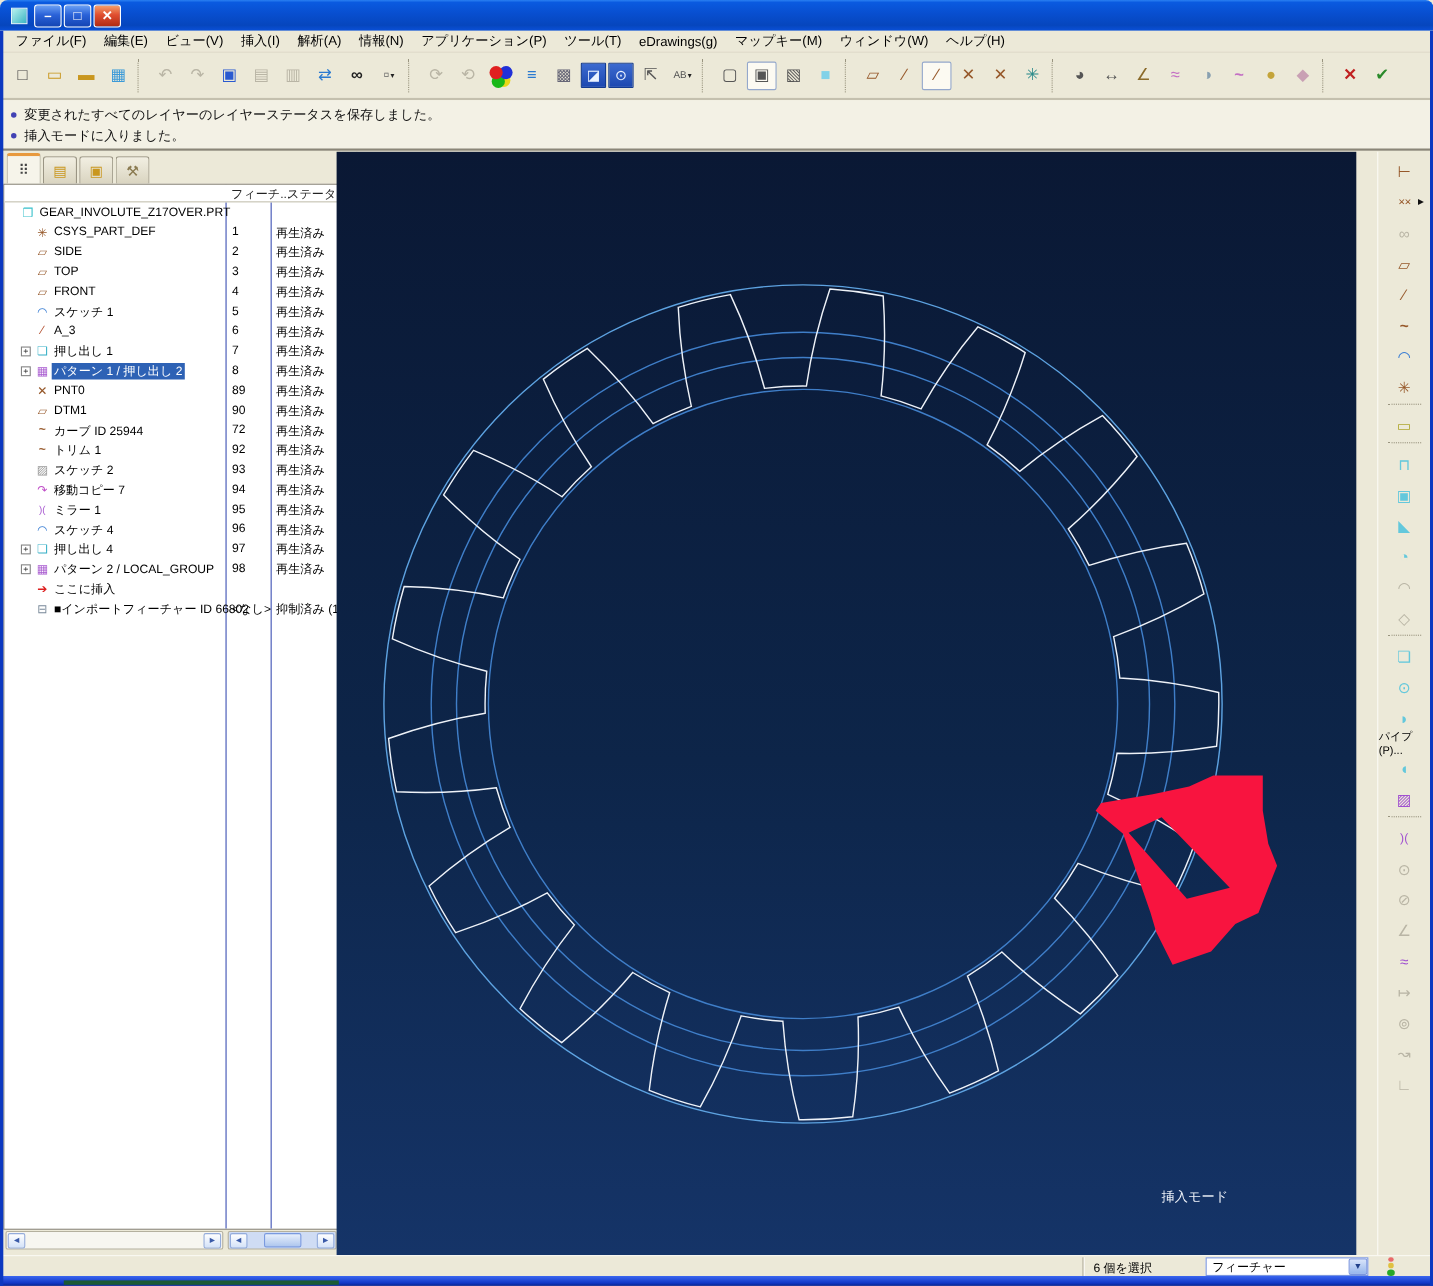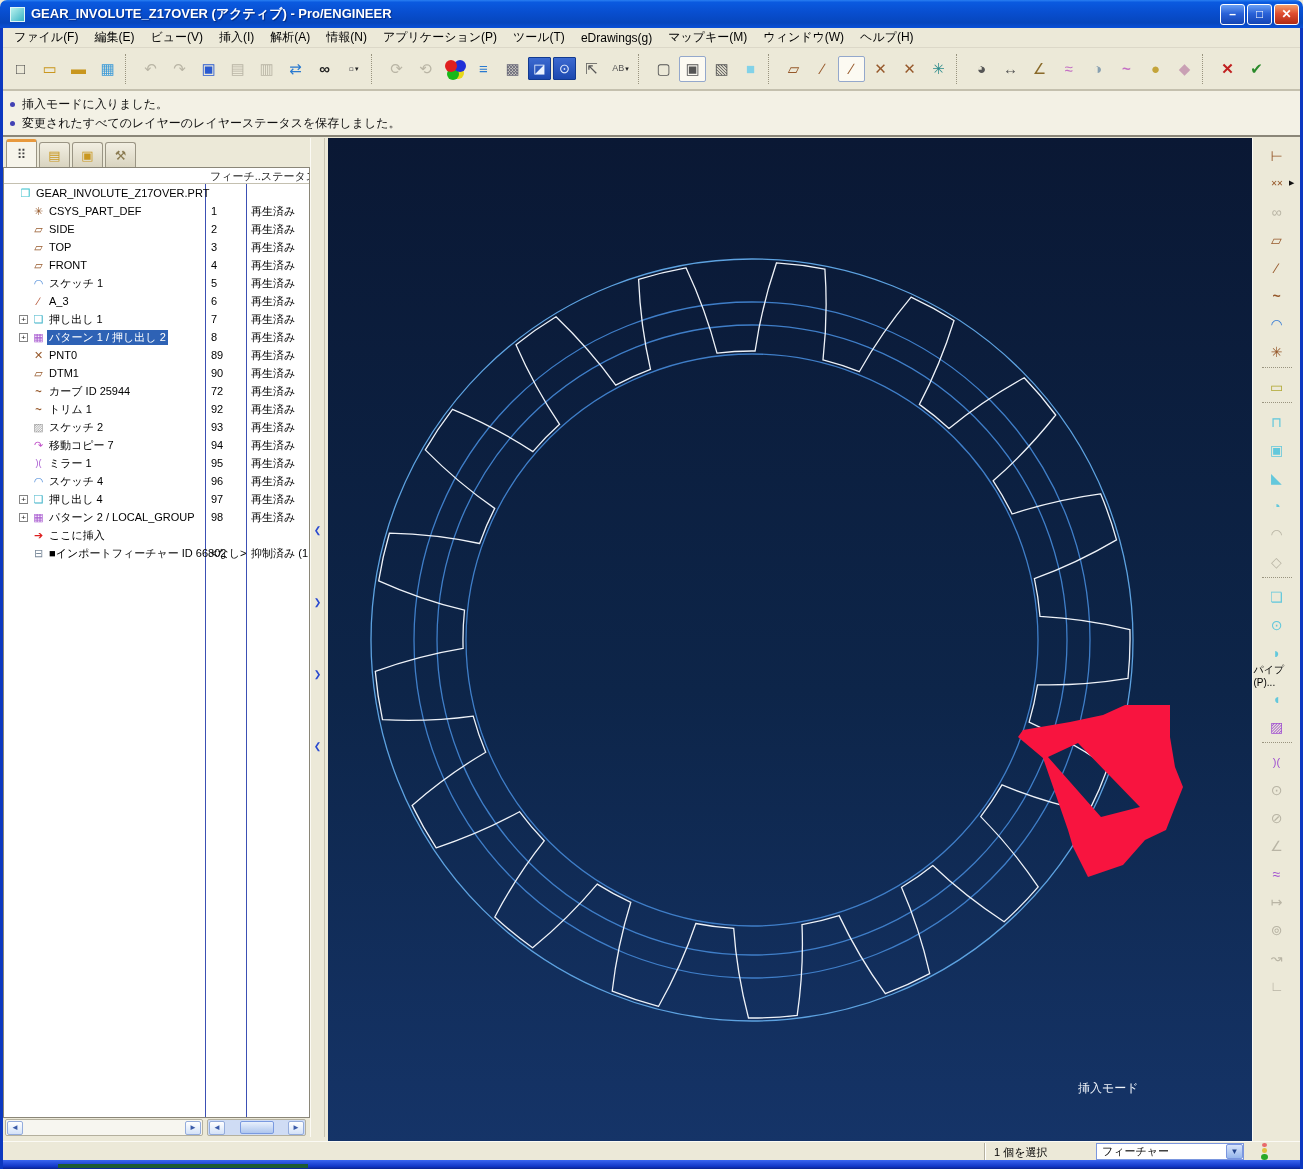--- a/index.html
+++ b/index.html
@@ -62,21 +62,21 @@
 .navscroll{height:19px;display:flex;gap:4px;padding:1px 2px;align-items:center}
 .scrollbar{height:17px;border:1px solid #b4b09e;background:#f7f6f0;border-radius:2px;display:flex;align-items:center;justify-content:space-between;padding:0 1px}
 .sc-left{width:198px}
 .sc-right{width:99px;background:#cfdcf4}
 .sc-btn{width:16px;height:14px;background:linear-gradient(#ffffff,#d4e2f8);border:1px solid #94acdc;border-radius:2px;color:#3a5aa8;font-size:8px;display:flex;align-items:center;justify-content:center}
 .sc-thumb{width:34px;height:13px;background:linear-gradient(#e8f0fc,#aec6ee);border:1px solid #7a9ae0;border-radius:2px}
 
 .sash{position:absolute;left:310px;top:138px;width:15px;height:999px;background:#ece9d8;border-left:1px solid #fbfaf4;border-right:1px solid #c8c4b2;display:flex;flex-direction:column;align-items:center;justify-content:center;gap:62px}
 .sash i{color:#2a4ad0;font-size:9px}
 
-.canvas{position:absolute;left:328px;top:138px;width:927px;height:1005px;background:linear-gradient(180deg,#0a1834 0%,#0d2549 55%,#153468 100%)}
+.canvas{position:absolute;left:306px;top:138px;width:927px;height:1005px;background:linear-gradient(180deg,#0a1834 0%,#0d2549 55%,#153468 100%)}
 .insert-label{position:absolute;left:750px;top:942px;color:#f0f4fa;font-size:12px;white-space:nowrap}
 
 .rail{position:absolute;left:1252px;top:138px;width:48px;height:1005px;background:#ece9d8;border-left:1px solid #fbfaf4;display:flex;flex-direction:column;align-items:center;padding-top:5px;gap:3px}
 .rt{width:26px;height:25px;display:flex;align-items:center;justify-content:center;font-size:14px;position:relative;flex:0 0 auto}
 .rt.sep{width:30px;height:4px;border-top:1px dotted #99947f}
 .rt.disabled .g{color:#b9b5a5!important}
 .rt .fly{display:none}
 .rt .fly.show{display:block;position:absolute;right:-4px;top:8px;font-size:7px;color:#111}
 .rt.txt{width:46px;height:15px;font-size:10px;color:#000}
 .rt .t{display:none}
@@ -94,21 +94,20 @@
 .bottombar{position:absolute;left:0;top:1160px;width:1303px;height:9px;background:linear-gradient(180deg,#3a66f0,#1238c8 70%,#0a2490)}
 .green-seg{position:absolute;left:58px;top:1164px;width:250px;height:4px;background:#1c5a34}
 .frame-l,.frame-r{position:absolute;top:28px;bottom:0;width:3px;background:#0c38c0;z-index:50}
 .frame-l{left:0}.frame-r{right:0}
 </style>
 </head>
 <body>
 
 <div class="titlebar">
   <span class="title-icon"></span>
-  <span class="title-text">GEAR_INVOLUTE_Z17OVER (アクティブ) - Pro/ENGINEER</span>
   <span class="win-controls">
     <span class="wbtn">–</span>
     <span class="wbtn">□</span>
     <span class="wbtn close">✕</span>
   </span>
 </div>
 
 <div class="menubar">
 
 <span class="mi">ファイル(F)</span>
@@ -314,25 +313,25 @@
     </span>
 
     <span class="tb" style="color:#2a8a2a">
       <i class="g">✔</i>
     </span>
   </div>
 
 <div class="msgarea">
   <div class="msg-line">
     <span class="msg-bullet"></span>
-    <span>挿入モードに入りました。</span>
+    <span>変更されたすべてのレイヤーのレイヤーステータスを保存しました。</span>
   </div>
   <div class="msg-line">
     <span class="msg-bullet"></span>
-    <span>変更されたすべてのレイヤーのレイヤーステータスを保存しました。</span>
+    <span>挿入モードに入りました。</span>
   </div>
 </div>
 
 <div class="nav">
   <div class="navtabs">
 
       <span class="ntab active">
         <i class="g" style="color:#444">⠿</i>
       </span>
 
@@ -693,21 +692,21 @@
       <i class="g">↝</i>
     </span>
 
     <span class="rt disabled">
       <i class="g">∟</i>
     </span>
   </div>
 
 <div class="statusbar">
   <span class="sb-div"></span>
-  <span class="sel-text">1 個を選択</span>
+  <span class="sel-text">6 個を選択</span>
   <span class="filter">
     <span>フィーチャー</span>
     <span class="db">▼</span>
   </span>
   <span class="traffic">
     <i class="r"></i>
       <i class="y"></i>
       <i class="gg"></i>
   </span>
 </div>

